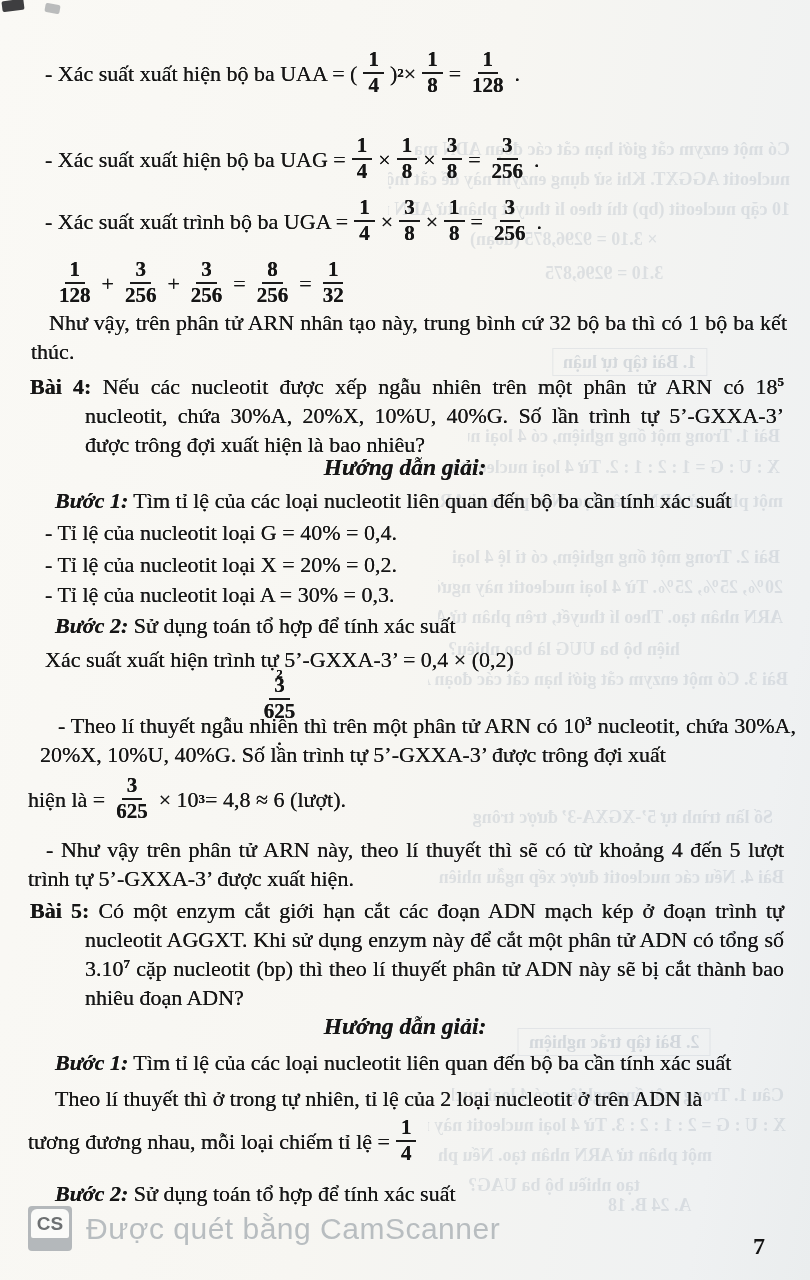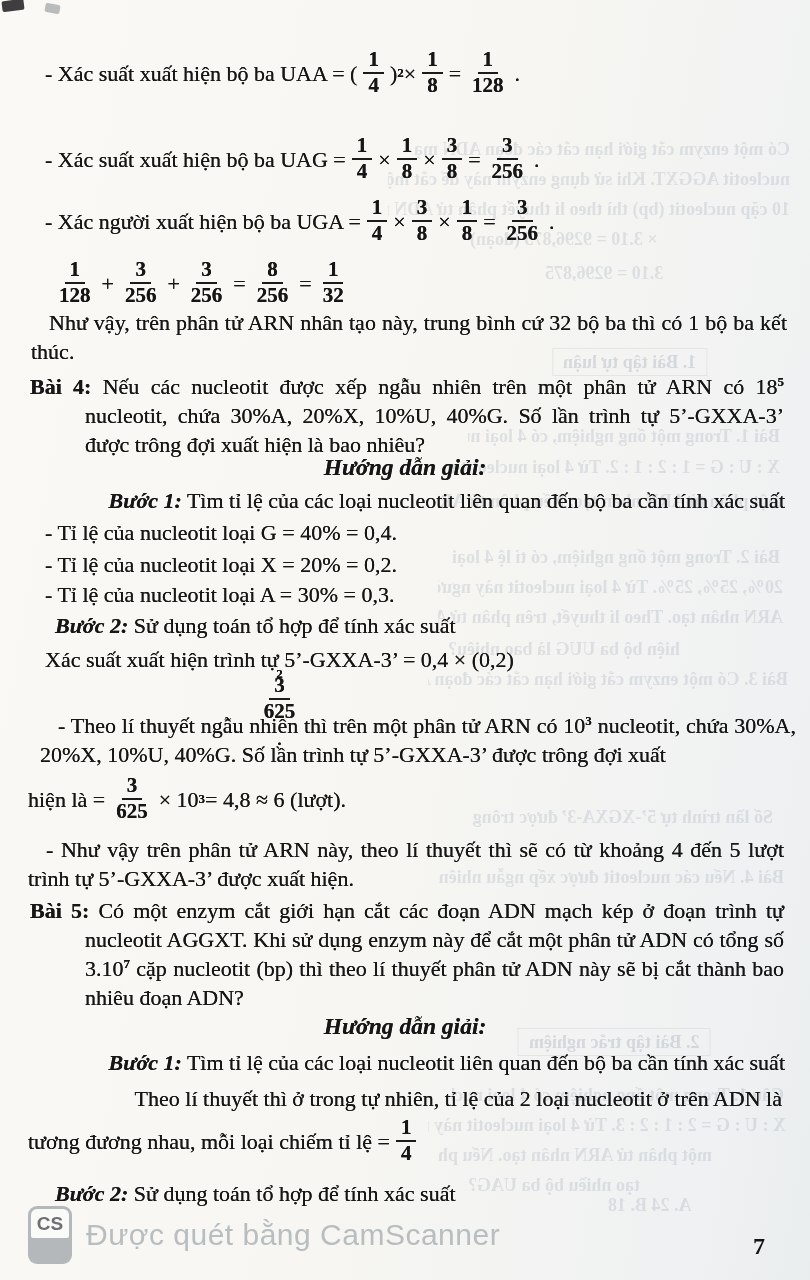--- a/index.html
+++ b/index.html
@@ -3,21 +3,21 @@
 <meta charset="utf-8">
 <style>
   html,body{margin:0;padding:0;background:#e8e8e8;}
   .page{
     position:relative;width:810px;height:1280px;margin:0 auto;overflow:hidden;
     background:linear-gradient(100deg,#faf9f5 0%,#f7f6f2 50%,#eff1f2 88%,#eaedee 100%);
     font-family:"Liberation Serif","DejaVu Serif",serif;color:#181818;
   }
   
   .blk{position:absolute;font-size:22px;line-height:29px;font-weight:400;
-       color:#161616;text-shadow:0 0 0.6px #1d1d1d;text-align:right;}
+       color:#161616;text-shadow:0 0 0.6px #1d1d1d;}
   .prob,.sum,.formula{display:flex;align-items:center;white-space:nowrap;}
   .prob,.sum{height:66px;}
   .formula{height:62px;}
   .para{text-align:justify;text-indent:18px;}
   .task{text-align:justify;text-indent:-55px;}
   .center{left:0;width:810px;text-align:center;font-size:23.5px;}
   .step{white-space:nowrap;}
   .ratio{white-space:nowrap;}
   .line{white-space:nowrap;}
   .b{font-weight:700;}
@@ -33,21 +33,21 @@
          color:#7e8da0;opacity:0.20;filter:blur(0.7px);
          font-size:18px;font-weight:700;line-height:22px;}
   .bleed.boxed{border:1.5px solid rgba(126,141,160,0.55);padding:2px 10px;opacity:0.26;}
   
   .art1{position:absolute;left:2px;top:0;width:22px;height:11px;background:#2e2e30;
         transform:rotate(-7deg);border-radius:2px;opacity:.92;}
   .art2{position:absolute;left:45px;top:4px;width:15px;height:9px;background:#8f9296;
         transform:rotate(10deg);border-radius:2px;opacity:.6;}
   
   .wm{position:absolute;left:28px;top:1206px;display:flex;align-items:center;gap:14px;}
-  .wm-icon{position:relative;width:44px;height:58px;border-radius:9px;background:#a9aeb2;opacity:.85;}
+  .wm-icon{position:relative;width:44px;height:45px;border-radius:4px;background:#a9aeb2;opacity:.85;}
   .wm-icon .cs{position:absolute;left:3px;right:3px;top:3px;height:29px;background:#fbfbfa;
         border-radius:6px 6px 2px 2px;display:flex;align-items:center;justify-content:center;
         font-family:"Liberation Sans",sans-serif;font-weight:700;font-size:19px;color:#55595c;}
   .wm-text{font-family:"Liberation Sans","DejaVu Sans",sans-serif;font-size:30px;
         color:#b8bdc0;font-weight:400;letter-spacing:.5px;}
   .pagenum{position:absolute;left:753px;top:1233px;font-size:24px;font-weight:700;color:#141414;}
 </style>
 </head>
 <body>
 
@@ -117,21 +117,21 @@
           <span class="fd">8</span>
         </span>
         <span class="tx"> = </span>
         <span class="frac">
           <span class="fn">3</span>
           <span class="fd">256</span>
         </span>
         <span class="tx">.</span>
       </div>
       <div class="blk prob" style="top: 188px; left: 45px;">
-        <span class="tx">- Xác người xuất hiện bộ ba UGA = </span>
+        <span class="tx">- Xác suất xuất trình bộ ba UGA = </span>
         <span class="frac">
           <span class="fn">1</span>
           <span class="fd">4</span>
         </span>
         <span class="tx"> × </span>
         <span class="frac">
           <span class="fn">3</span>
           <span class="fd">8</span>
         </span>
         <span class="tx"> × </span>

